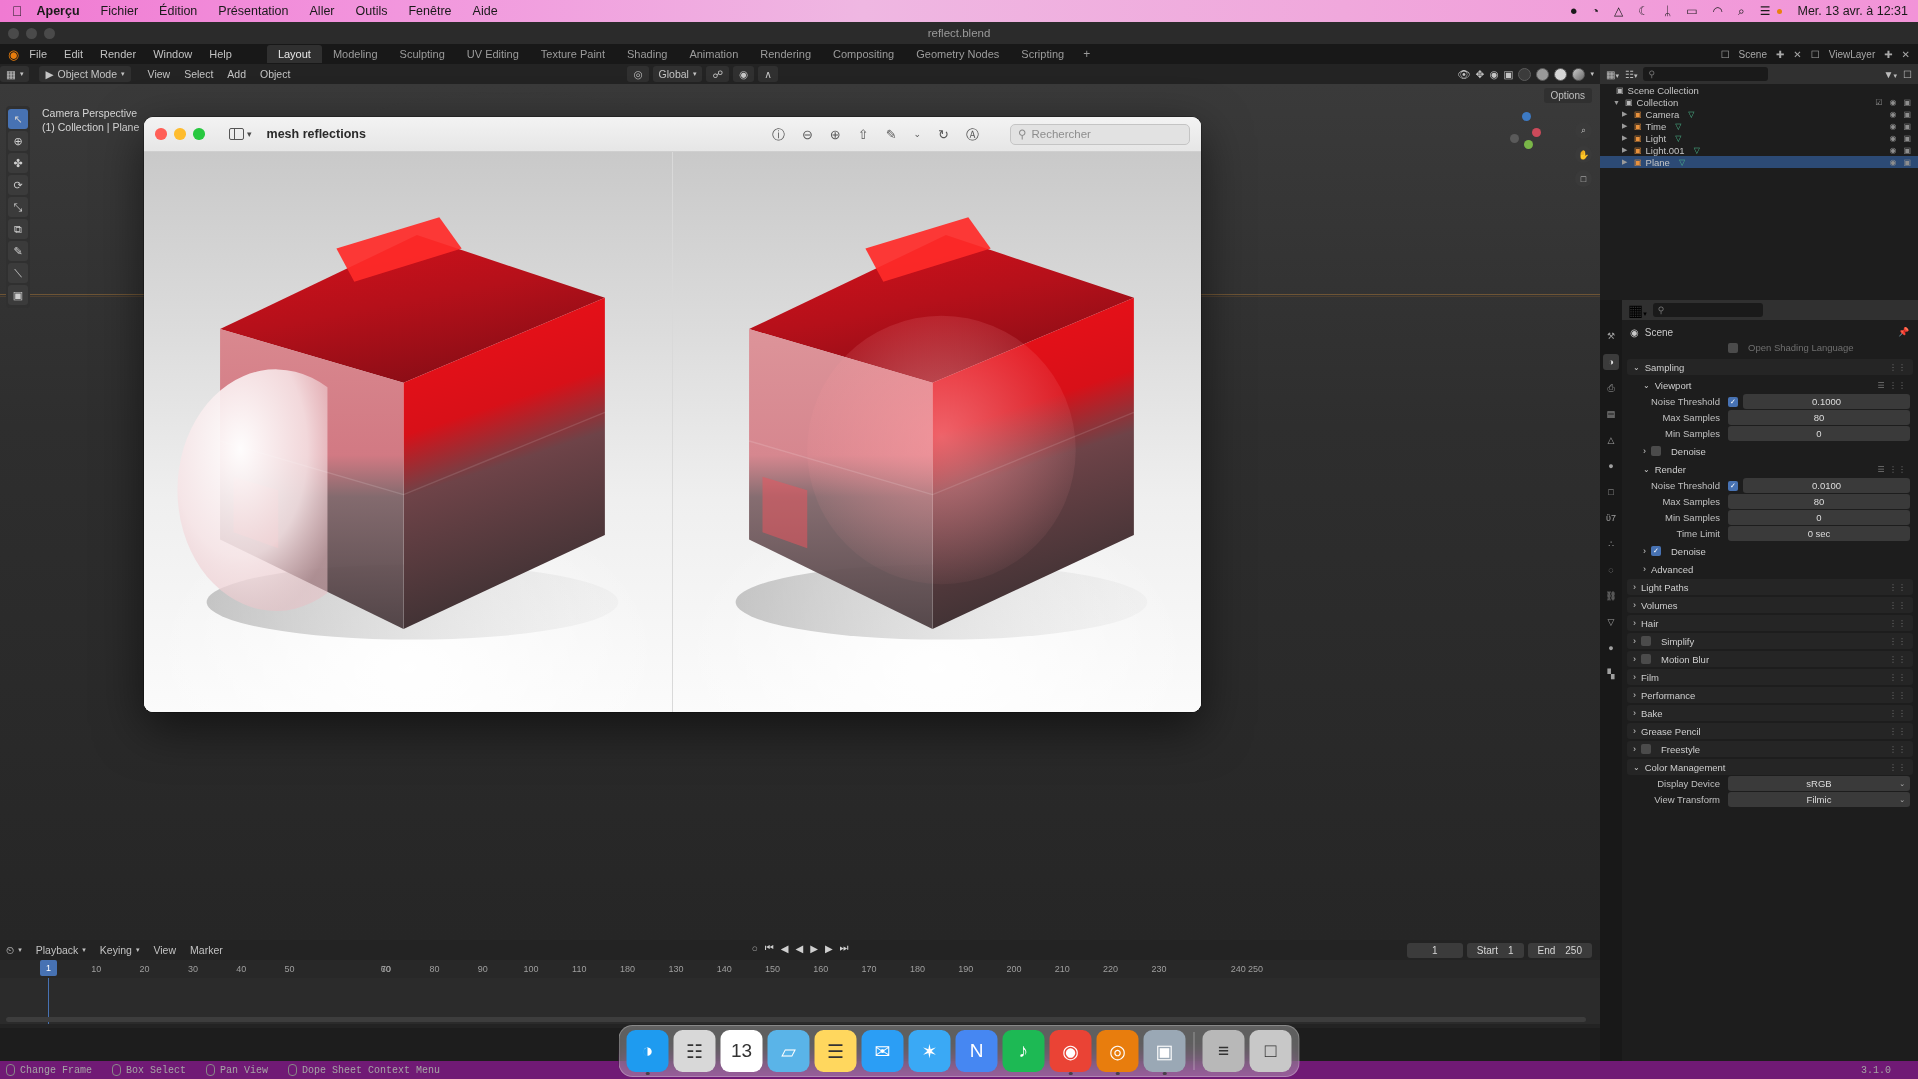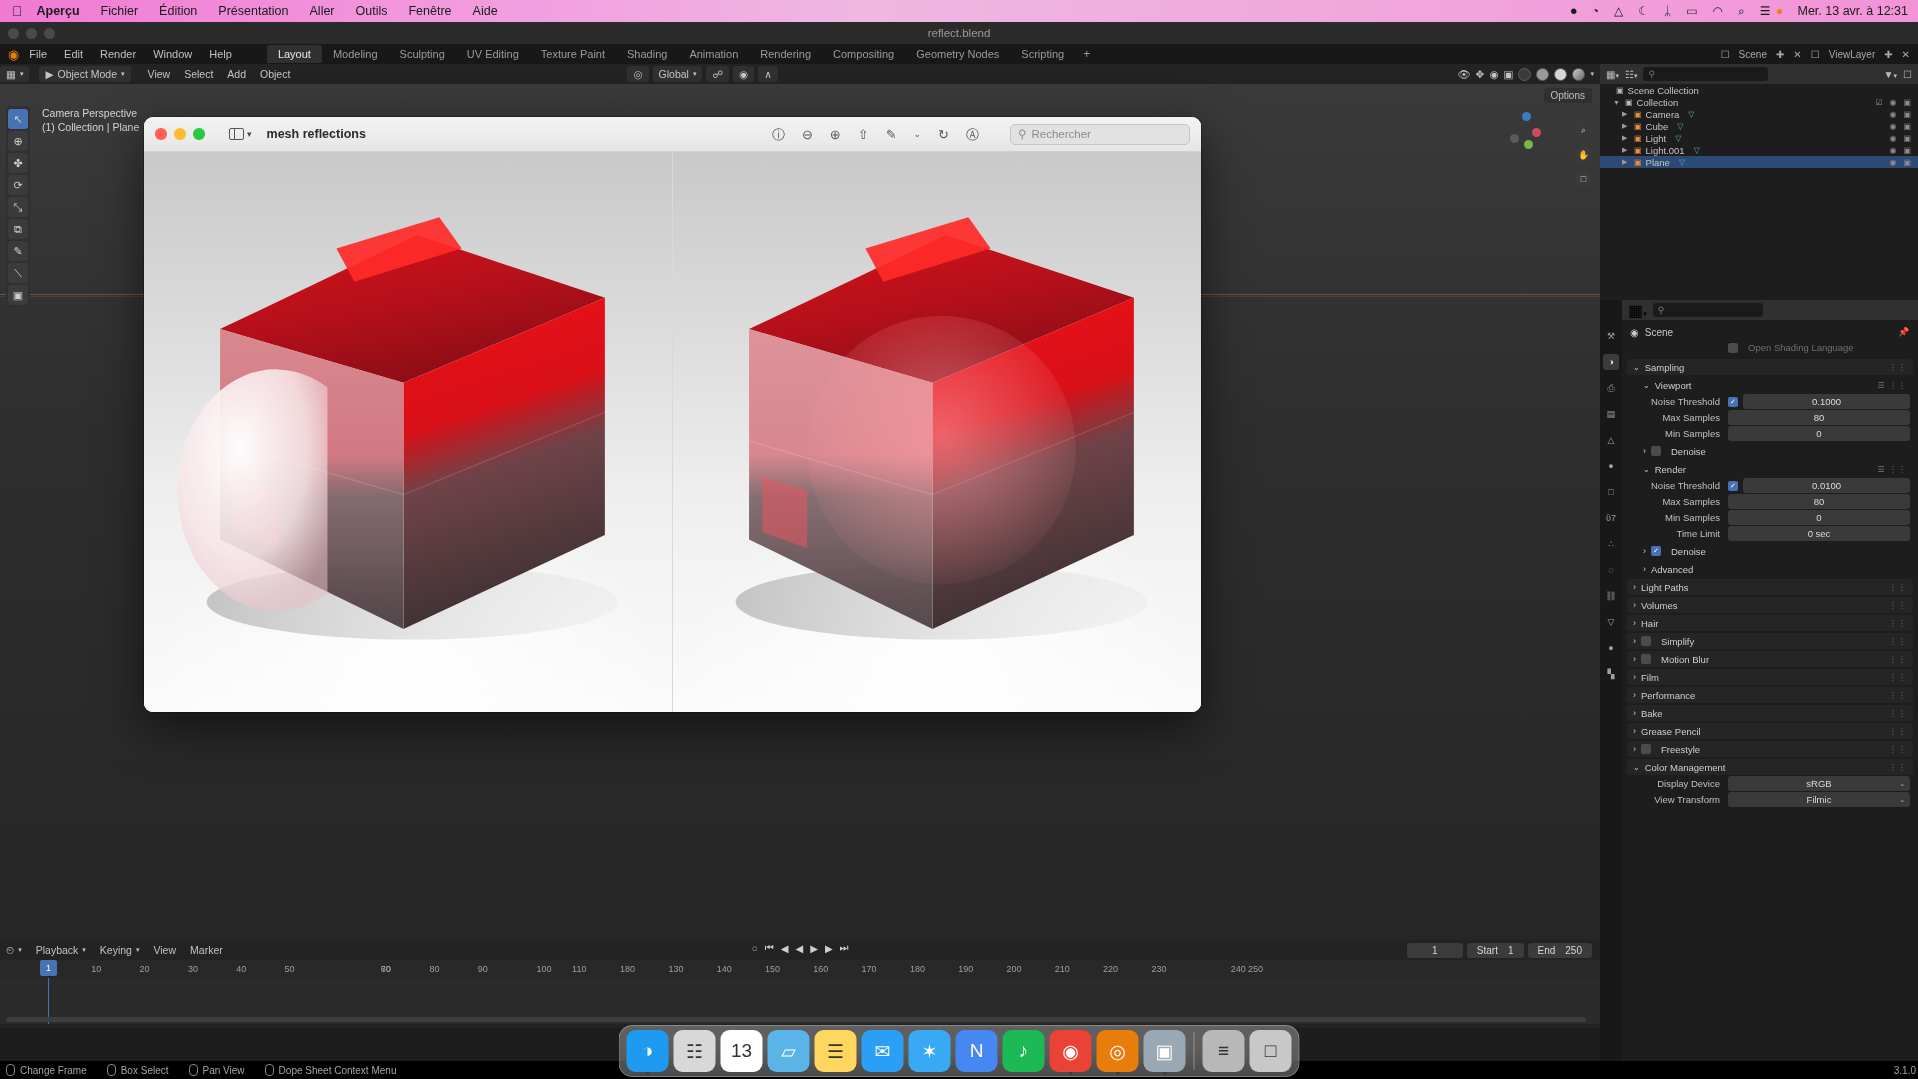--- a/index.html
+++ b/index.html
@@ -129,24 +129,24 @@
   .num-field { background: #3b3b3b; border-radius: 3px; padding: 2px 10px; font-size: 10px; color: #d6d6d6; min-width: 56px; text-align: center; }
   .num-field.lbl { display: flex; gap: 10px; }
   .tl-ruler { position: relative; height: 18px; background: #282828; font-size: 9px; color: #9f9f9f; }
   .tick { position: absolute; top: 4px; transform: translateX(-50%); }
   .tl-track { position: relative; height: 46px; background: #2b2b2b; }
   .playhead { position: absolute; left: 40px; top: -18px; width: 17px; height: 16px; background: #4772b3; border-radius: 2px; color: #fff; font-size: 9px; display: flex; align-items: center; justify-content: center; }
   .playhead-line { position: absolute; left: 48px; top: 0; width: 1px; height: 46px; background: #4772b3; }
   .tl-scroll { position: absolute; bottom: 2px; left: 6px; width: 1580px; height: 5px; background: #3d3d3d; border-radius: 3px; }
 
   
-  .statusbar { position: absolute; bottom: 0; left: 0; width: 1918px; height: 18px; background: #000000; display: flex; align-items: center; font-size: 10px; color: #a5a5a5; padding-left: 6px; gap: 20px; }
+  .statusbar { position: absolute; bottom: 0; left: 0; width: 1918px; height: 18px; background: #701a75; display: flex; align-items: center; font-size: 10px; color: #a5a5a5; padding-left: 6px; gap: 20px; font-family: Liberation Mono, monospace; }
   .sb-item { display: flex; align-items: center; gap: 5px; }
   .mouseico { width: 9px; height: 12px; border: 1px solid #888; border-radius: 4px; }
-  .sb-ver { margin-left: auto; padding-right: 2px; text-align: right; }
+  .sb-ver { margin-left: auto; padding-right: 27px; text-align: right; }
 
   
   .outliner { position: absolute; top: 64px; left: 1600px; width: 318px; height: 236px; background: #1d1d1d; }
   .ol-header { height: 20px; background: #303030; display: flex; align-items: center; gap: 6px; padding: 0 6px; font-size: 10px; color: #bdbdbd; }
   .ol-search { flex: 1; max-width: 125px; height: 14px; background: #1a1a1a; border-radius: 3px; display: flex; align-items: center; padding: 0 5px; color: #777; font-size: 9px; gap: 4px; }
   .ol-row { height: 12px; display: flex; align-items: center; font-size: 9.5px; color: #c5c5c5; padding-left: 4px; gap: 4px; }
   .ol-row.sel { background: #2c4a75; }
   .ol-eyes { margin-left: auto; display: flex; gap: 7px; padding-right: 7px; color: #8e8e8e; font-size: 8px; }
   .tri { font-size: 7px; color: #9a9a9a; width: 8px; }
 
@@ -484,21 +484,21 @@
     <div class="tl-ruler" id="ruler">
         <span class="tick" style="left: 96.3px;">10</span>
         <span class="tick" style="left: 144.6px;">20</span>
         <span class="tick" style="left: 192.9px;">30</span>
         <span class="tick" style="left: 241.2px;">40</span>
         <span class="tick" style="left: 289.5px;">50</span>
         <span class="tick" style="left: 337.8px; margin-left: 48px;">60</span>
         <span class="tick" style="left: 386.1px;">70</span>
         <span class="tick" style="left: 434.4px;">80</span>
         <span class="tick" style="left: 482.7px;">90</span>
-        <span class="tick" style="left: 544px;">100</span>
+        <span class="tick" style="left: 531px;">100</span>
         <span class="tick" style="left: 579.3px;">110</span>
         <span class="tick" style="left: 627.6px;">180</span>
         <span class="tick" style="left: 675.9px;">130</span>
         <span class="tick" style="left: 724.2px;">140</span>
         <span class="tick" style="left: 772.5px;">150</span>
         <span class="tick" style="left: 820.8px;">160</span>
         <span class="tick" style="left: 869.1px;">170</span>
         <span class="tick" style="left: 917.4px;">180</span>
         <span class="tick" style="left: 965.7px;">190</span>
         <span class="tick" style="left: 1014px;">200</span>
@@ -567,21 +567,21 @@
           <span>Camera</span>
           <span style="color: rgb(74, 181, 138); font-size: 8px; margin-left: 5px;">▽</span>
           <span class="ol-eyes">
             <span>◉</span>
             <span>▣</span>
           </span>
         </div>
         <div class="ol-row">
           <span class="tri" style="margin-left: 18px;">▶</span>
           <span style="color: rgb(232, 145, 60); font-size: 8px;">▣</span>
-          <span>Cube</span>
+          <span>Time</span>
           <span style="color: rgb(74, 181, 138); font-size: 8px; margin-left: 5px;">▽</span>
           <span class="ol-eyes">
             <span>◉</span>
             <span>▣</span>
           </span>
         </div>
         <div class="ol-row">
           <span class="tri" style="margin-left: 18px;">▶</span>
           <span style="color: rgb(232, 145, 60); font-size: 8px;">▣</span>
           <span>Light</span>

